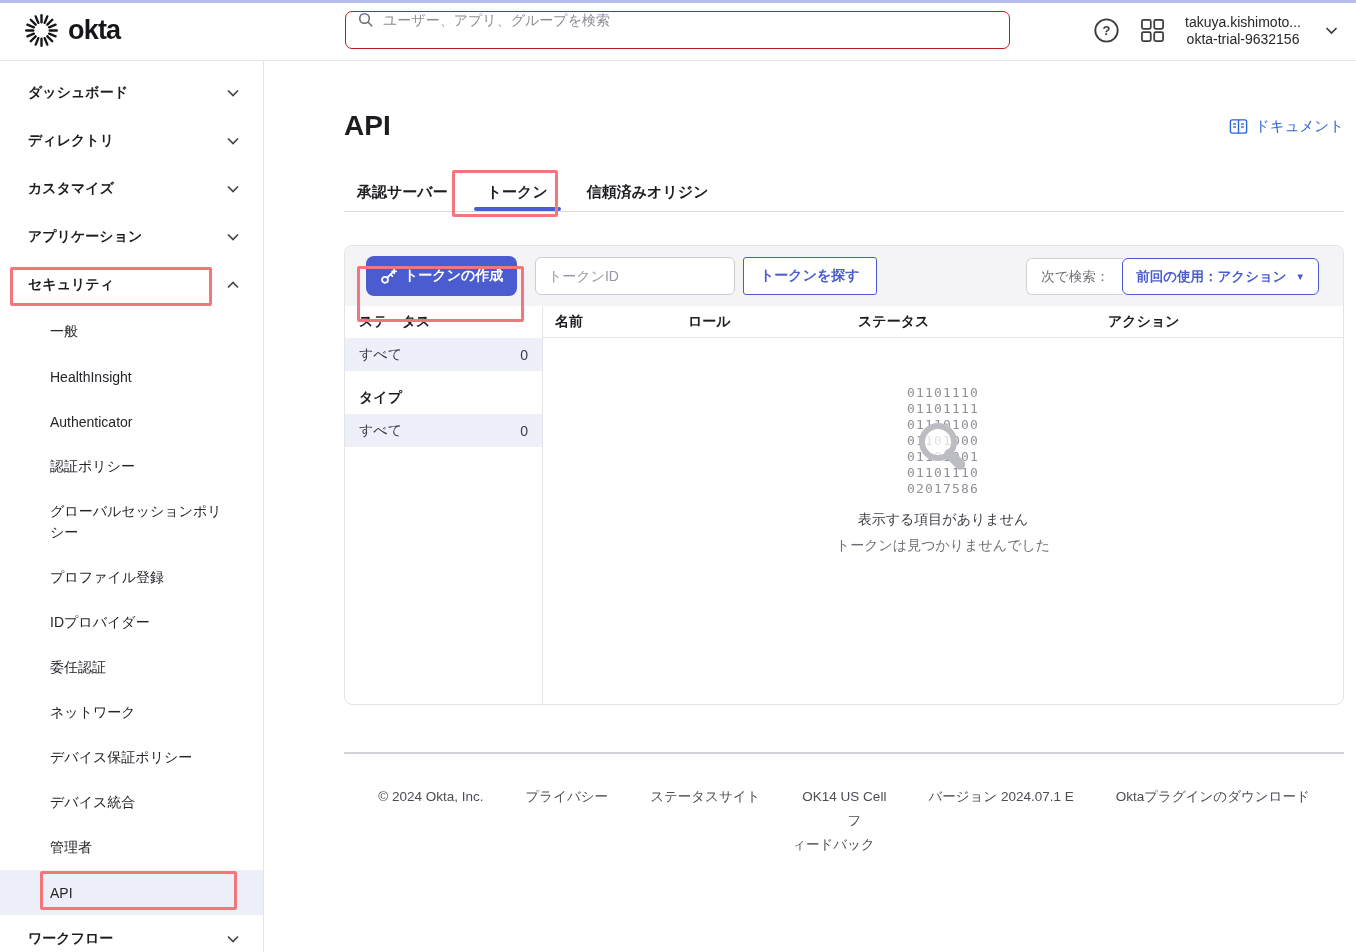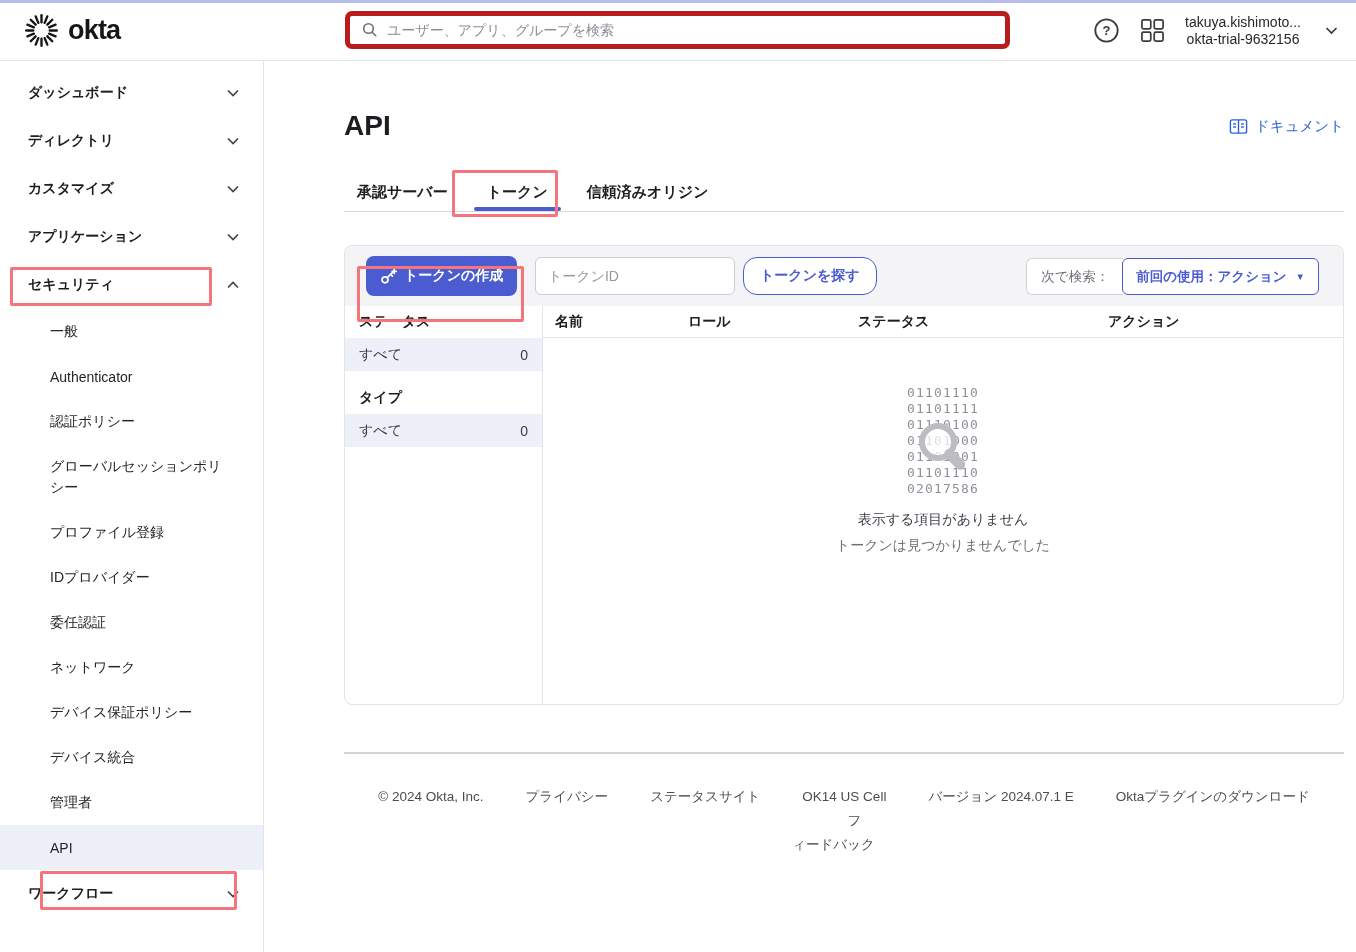--- a/index.html
+++ b/index.html
@@ -3,21 +3,21 @@
 <meta charset="utf-8">
 <style>
   * { margin:0; padding:0; box-sizing:border-box; }
   html,body { width:1356px; height:952px; }
   body { font-family:"Liberation Sans",sans-serif; color:#1d1d21; background:#fff; position:relative; overflow:hidden; }
   .topline { position:absolute; top:0; left:0; right:0; height:3px; background:#b9bdee; z-index:9; }
   
   .header { position:absolute; top:0; left:0; right:0; height:61px; border-bottom:1px solid #e3e3e8; background:#fff; z-index:4; }
   .brand { position:absolute; left:24px; top:0; height:61px; display:flex; align-items:center; gap:9px; }
   .wordmark { font-size:27px; font-weight:bold; letter-spacing:-0.8px; color:#15151a; }
-  .hsearch { position:absolute; left:345px; top:11px; width:665px; height:38px; border:5px solid #b91c1c; border-radius:7px; display:flex; align-items:center; padding:0 12px; gap:9px; background:#fff; }
+  .hsearch { position:absolute; left:345px; top:11px; width:665px; height:38px; border:1px solid #b91c1c; border-radius:7px; display:flex; align-items:flex-start; padding:0 12px; gap:9px; background:#fff; }
   .hsearch input { border:none; outline:none; flex:1; font-size:14px; color:#1d1d21; font-family:inherit; background:transparent; }
   .hsearch input::placeholder { color:#8b8b95; }
   .hright { position:absolute; right:18px; top:0; height:61px; display:flex; align-items:center; gap:20px; }
   .usermenu { display:flex; align-items:center; gap:24px; }
   .usertext { text-align:center; font-size:14px; color:#26262c; line-height:17px; }
   
   .sidebar { position:absolute; top:61px; left:0; bottom:0; width:264px; border-right:1px solid #e3e3e8; background:#fff; padding-top:8px; overflow:hidden; z-index:2; }
   .side-top { height:48px; display:flex; align-items:center; justify-content:space-between; padding:0 24px 0 28px; font-size:14px; font-weight:bold; color:#1d1d21; cursor:pointer; }
   .side-sub { min-height:45px; display:flex; align-items:center; padding:0 26px 0 50px; font-size:14px; color:#24242b; cursor:pointer; }
   .side-sub.tall { height:66px; line-height:21px; padding-right:40px; }
@@ -29,21 +29,21 @@
   .doc-link { color:#2b63d9; font-size:14.5px; display:flex; gap:7px; align-items:center; cursor:pointer; }
   .tabs { margin-top:28px; border-bottom:1px solid #d9d9de; display:flex; height:38px; padding-left:0; }
   .tab { padding:0 13px; margin-right:13px; font-size:15px; font-weight:bold; color:#1d1d21; position:relative; display:flex; align-items:center; cursor:pointer; }
   .tab.active::after { content:""; position:absolute; left:0; right:0; bottom:0; height:4px; background:#4a5cd0; border-radius:2px; }
   
   .panel { margin-top:33px; height:460px; border:1px solid #e3e3e8; border-radius:8px; background:#fff; }
   .toolbar { height:60px; background:#f4f4f6; border-radius:7px 7px 0 0; position:relative; }
   .create-btn { position:absolute; left:21px; top:10px; height:40px; background:#4a5cd0; color:#fff; font-weight:bold; font-size:14px; border:none; border-radius:8px; display:flex; align-items:center; gap:7px; padding:0 14px; font-family:inherit; cursor:pointer; }
   .token-input { position:absolute; left:190px; top:11px; width:200px; height:38px; border:1px solid #cbccd4; border-radius:6px; background:#fff; padding:0 12px; font-size:14px; font-family:inherit; color:#1d1d21; outline:none; }
   .token-input::placeholder { color:#9597a3; }
-  .find-btn { position:absolute; left:398px; top:11px; height:38px; border:1px solid #4a5cd0; color:#4a5cd0; border-radius:14px; background:#fff; font-weight:bold; font-size:14px; padding:0 16px; display:flex; align-items:center; font-family:inherit; cursor:pointer; }
+  .find-btn { position:absolute; left:398px; top:11px; height:38px; border:1px solid #4a5cd0; color:#4a5cd0; border-radius:3px; background:#fff; font-weight:bold; font-size:14px; padding:0 16px; display:flex; align-items:center; font-family:inherit; cursor:pointer; }
   .sort-group { position:absolute; right:24px; top:12px; height:37px; display:flex; }
   .sort-label { border:1px solid #d2d2d9; border-right:none; border-radius:6px 0 0 6px; background:#fff; color:#6e6e78; font-size:13.5px; display:flex; align-items:center; padding:0 14px; }
   .sort-value { border:1px solid #4a5cd0; border-radius:6px; background:#fff; color:#4a5cd0; font-weight:bold; font-size:13.5px; display:flex; align-items:center; gap:9px; padding:0 13px; margin-left:-1px; cursor:pointer; }
   .sort-caret { font-size:9.5px; }
   .panel-body { display:flex; height:398px; }
   .filters { width:198px; border-right:1px solid #e4e4e9; padding-bottom:10px; }
   .fgroup-title { height:32px; display:flex; align-items:center; padding:0 14px; font-weight:bold; font-size:14px; color:#1d1d21; }
   .frow { height:33px; background:#eef0f9; display:flex; align-items:center; justify-content:space-between; padding:0 14px; font-size:14px; color:#3a3a42; margin-bottom:11px; cursor:pointer; }
   .tablearea { flex:1; }
   .thead { height:32px; border-bottom:1px solid #e4e4e9; display:flex; align-items:center; font-weight:bold; font-size:14px; padding-left:12px; color:#1d1d21; }
@@ -150,20 +150,23 @@
       </svg>
     </div>
     <div class="side-top">
       <span>セキュリティ</span>
       <svg width="12" height="8" viewBox="0 0 12 8" fill="none" stroke="#44444c" stroke-width="1.7">
         <path d="M1 6.5 L6 1.5 L11 6.5"></path>
       </svg>
     </div>
     <div class="side-sub">
       <span>一般</span>
+    </div>
+    <div class="side-sub">
+      <span>HealthInsight</span>
     </div>
     <div class="side-sub">
       <span>Authenticator</span>
     </div>
     <div class="side-sub">
       <span>認証ポリシー</span>
     </div>
     <div class="side-sub tall">
       <span>グローバルセッションポリシー</span>
     </div>

